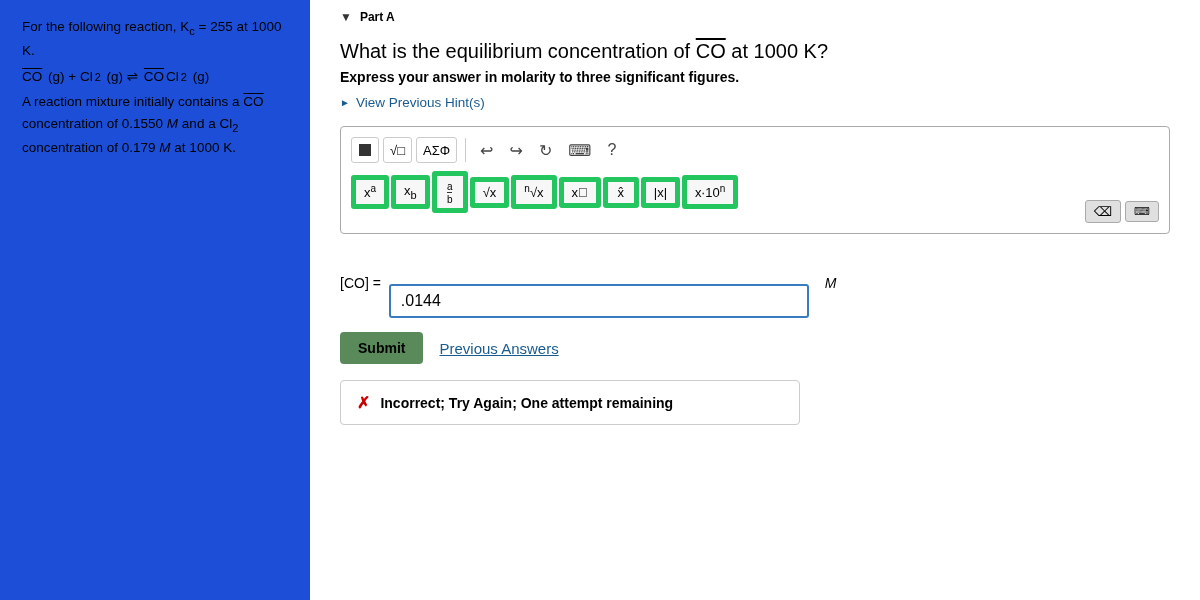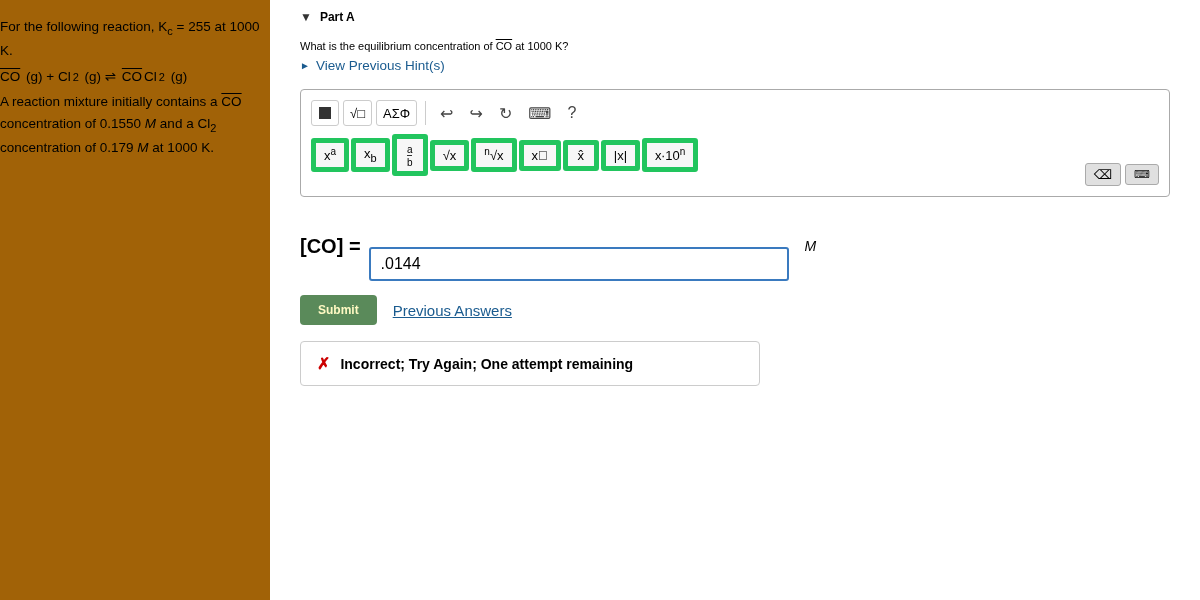--- a/index.html
+++ b/index.html
@@ -7,23 +7,23 @@
       font-family: Arial, sans-serif;
       font-size: 14px;
       background: #fff;
       display: flex;
       width: 1200px;
       min-height: 600px;
     }
 
     
     .left-panel {
-      width: 270px;
-      background: #a16207;
-      padding: 16px 0;
+      width: 310px;
+      background: #1d4ed8;
+      padding: 16px 22px;
       flex-shrink: 0;
     }
     .left-panel p {
       line-height: 1.6;
       font-size: 13.5px;
     }
 
     
     .right-panel {
       flex: 1;
@@ -40,21 +40,21 @@
       margin-right: 8px;
       font-size: 12px;
       color: #333;
     }
     .part-header .part-title {
       font-size: 12px;
       font-weight: bold;
     }
 
     .question-text {
-      font-size: 11px;
+      font-size: 20px;
       margin-bottom: 6px;
     }
     .question-bold {
       font-weight: bold;
       font-size: 14px;
       margin-bottom: 10px;
     }
 
     .hint-link {
       color: #1a5b8f;
@@ -130,23 +130,22 @@
     }
 
     
     .input-row {
       display: flex;
       align-items: center;
       gap: 8px;
       margin-bottom: 14px;
     }
     .input-label {
-      font-size: 20px;
+      font-size: 14px;
       white-space: nowrap;
-      font-weight: bold;
     }
     .answer-input {
       border: 2px solid #3a7abf;
       border-radius: 3px;
       padding: 6px 10px;
       font-size: 16px;
       width: 420px;
       outline: none;
       margin-top: 36px;
     }
@@ -158,25 +157,25 @@
 
     
     .buttons-row {
       display: flex;
       align-items: center;
       gap: 16px;
       margin-bottom: 16px;
     }
     .submit-btn {
       background: #5a8a5a;
-      color: #fef9c3;
+      color: #000000;
       border: none;
       border-radius: 4px;
       padding: 8px 18px;
-      font-size: 12px;
+      font-size: 14px;
       cursor: pointer;
       font-weight: bold;
       text-align: center;
     }
 
     .prev-answers-link {
       color: #1a5b8f;
       text-decoration: underline;
       cursor: pointer;
       font-size: 15px;
@@ -252,20 +251,21 @@
 <div class="right-panel">
 
   <div class="part-header">
     <span class="arrow">▼</span>
     <span class="part-title">Part A</span>
   </div>
 
   <div class="question-text">
     What is the equilibrium concentration of <span style="text-decoration:overline;">CO</span> at 1000 K?
   </div>
+  <div class="question-bold">Express your answer in molarity to three significant figures.</div>
 
   <div class="hint-link">
     <span class="tri">►</span>
     <span>View Previous Hint(s)</span>
   </div>
 
   <div class="math-editor-container">
 
     <div class="math-toolbar-top">
       <button class="toolbar-btn" title="Color palette">

